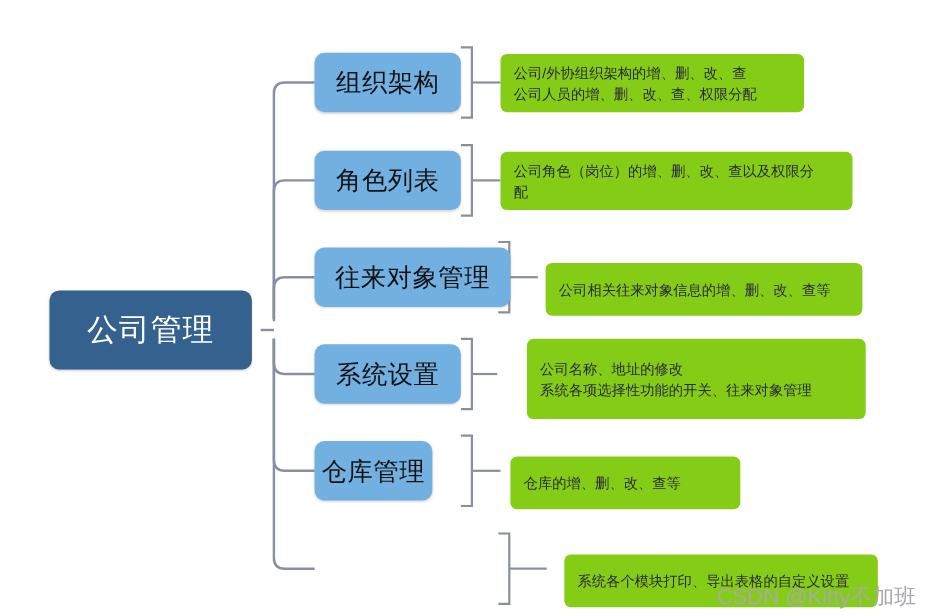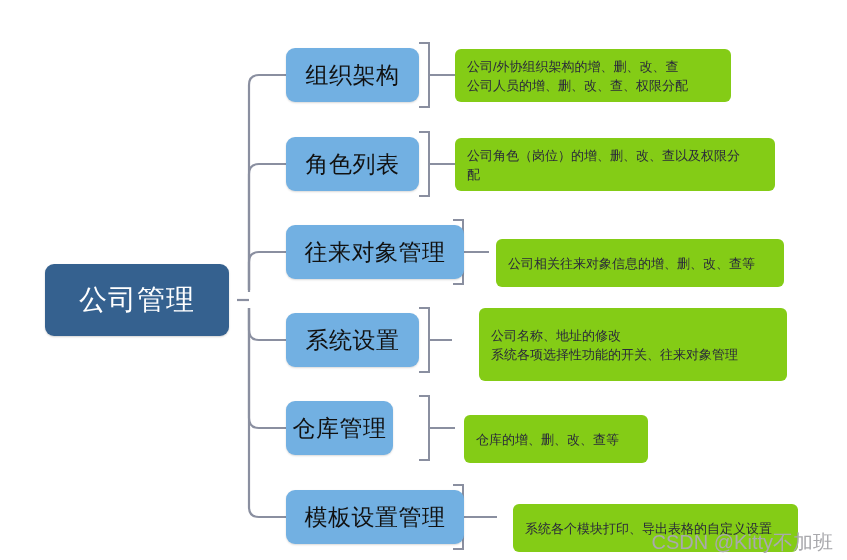--- a/index.html
+++ b/index.html
@@ -157,23 +157,20 @@
   </div>
 
   <div class="branch-node" style="left:286px; top:313px; width:133px;">
     <span class="label">系统设置</span>
   </div>
 
   <div class="branch-node" style="left:286px; top:401px; width:107px;">
     <span class="label">仓库管理</span>
   </div>
 
-  <div class="branch-node" style="left:286px; top:490px; width:178px;">
-    <span class="label">模板设置管理</span>
-  </div>
 
   <div class="desc-box" style="left:455px; top:49px; width:276px; height:53px;">
     <span class="line">公司/外协组织架构的增、删、改、查</span>
     <span class="line">公司人员的增、删、改、查、权限分配</span>
   </div>
 
   <div class="desc-box" style="left:455px; top:138px; width:320px; height:53px;">
     <span class="line">公司角色（岗位）的增、删、改、查以及权限分</span>
     <span class="line">配</span>
   </div>
@@ -181,21 +178,21 @@
   <div class="desc-box single" style="left:496px; top:239px; width:288px; height:27px;">
     <span class="line">公司相关往来对象信息的增、删、改、查等</span>
   </div>
 
   <div class="desc-box" style="left:459px; top:308px; width:308px; height:73px;margin-left:20px;">
     <span class="line">公司名称、地址的修改</span>
     <span class="line">系统各项选择性功能的开关、往来对象管理</span>
     <span class="line blank"></span>
   </div>
 
-  <div class="desc-box single" style="left:464px; top:415px; width:184px; height:27px;">
+  <div class="desc-box single" style="left:464px; top:415px; width:209px; height:27px;">
     <span class="line">仓库的增、删、改、查等</span>
   </div>
 
   <div class="desc-box single" style="left:513px; top:504px; width:285px; height:38px;">
     <span class="line">系统各个模块打印、导出表格的自定义设置</span>
   </div>
 
   <div class="watermark">CSDN @Kitty不加班</div>
 
 </div>

